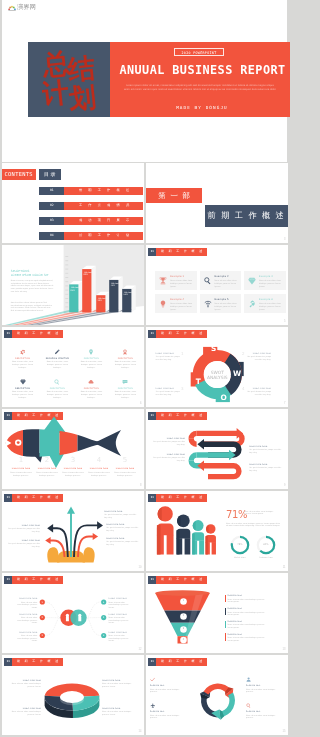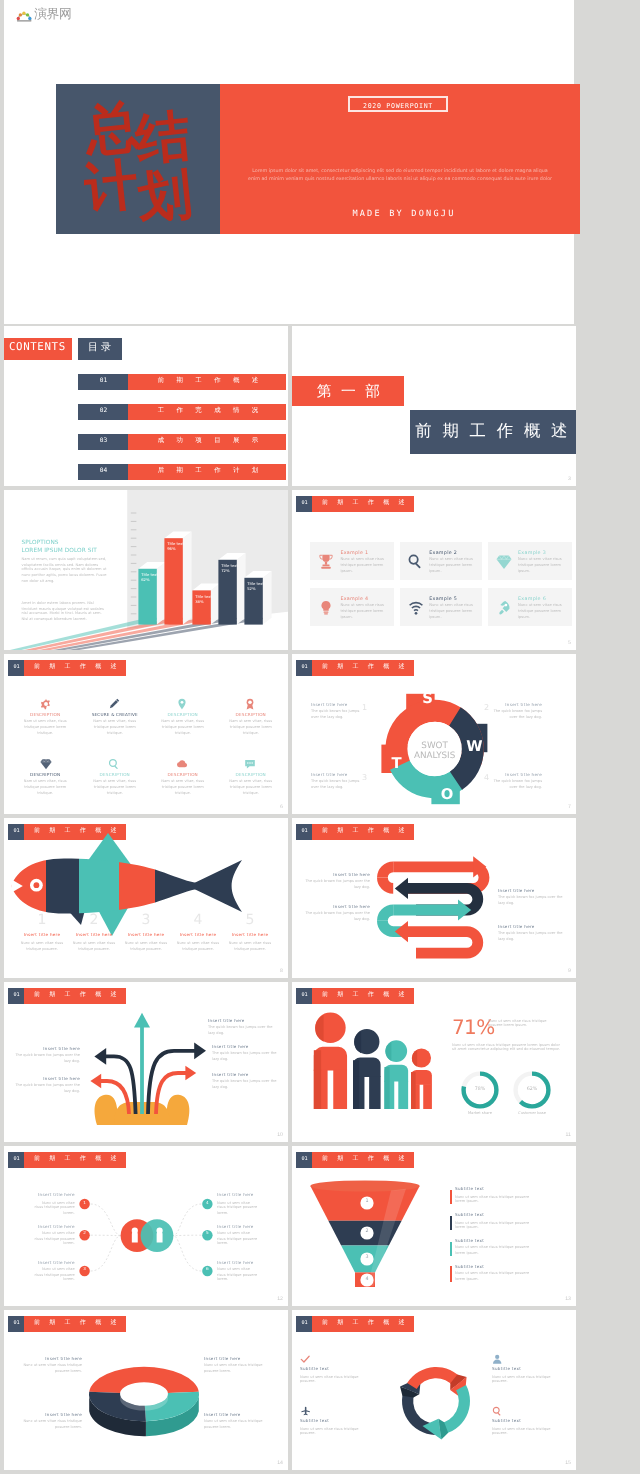--- a/index.html
+++ b/index.html
@@ -89,20 +89,21 @@
               <text x="2" y="54" transform="rotate(-6 30 40)">总</text>
               <text x="56" y="64" transform="rotate(-6 84 50)">结</text>
               <text x="0" y="116" transform="rotate(-6 28 100)">计</text>
               <text x="58" y="126" transform="rotate(-6 86 110)">划</text>
             </g>
           </svg>
         </div>
       </div>
       <div class="hero-r">
         <div class="hero-badge">2020 POWERPOINT</div>
+        <div class="hero-title">ANUUAL BUSINESS REPORT</div>
         <div class="hero-sub">Lorem ipsum dolor sit amet, consectetur adipiscing elit sed do eiusmod tempor incididunt ut labore et dolore magna aliqua enim ad minim veniam quis nostrud exercitation ullamco laboris nisi ut aliquip ex ea commodo consequat duis aute irure dolor in reprehenderit</div>
         <div class="hero-made">MADE BY DONGJU</div>
       </div>
     </div>
   </div>
 
   <div class="grid" id="grid">
       <div class="row" style="top: 0px;">
         <div class="cell l">
           <div class="sl">

